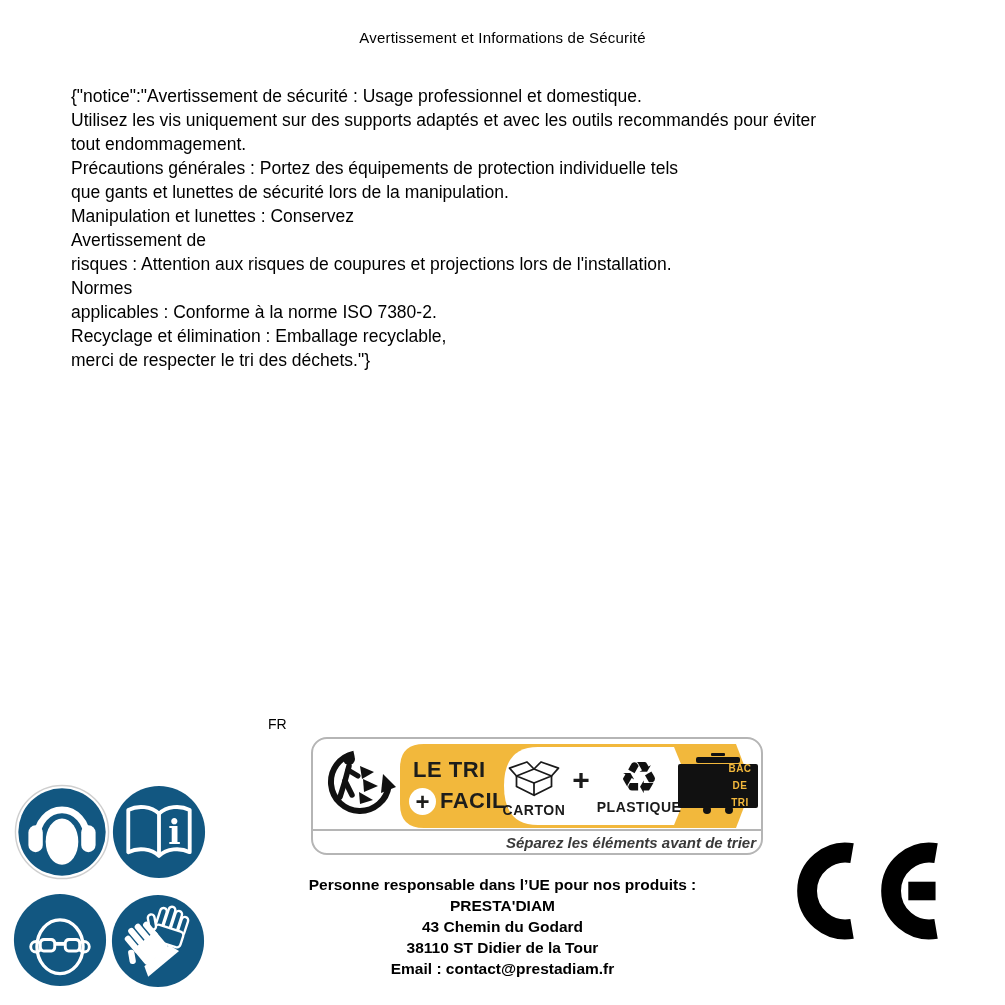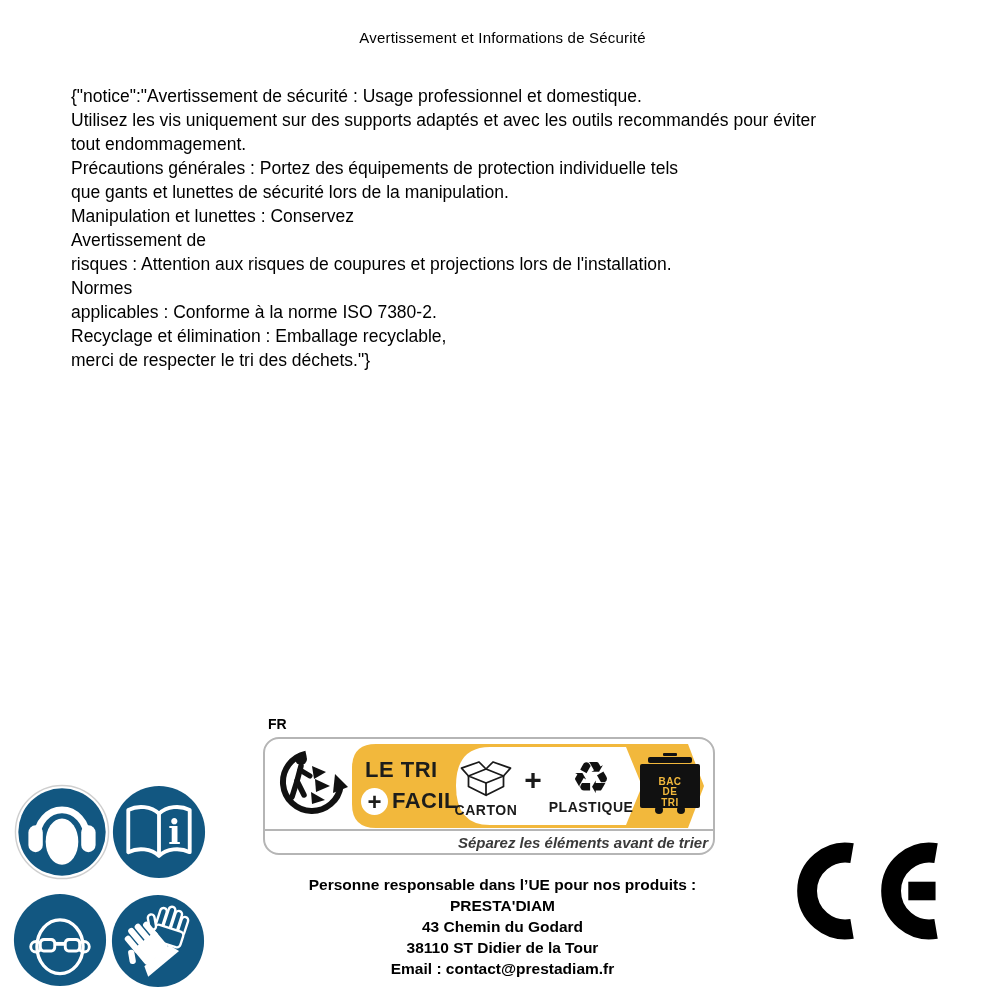--- a/index.html
+++ b/index.html
@@ -8,44 +8,44 @@
 
   
   .doc-title{position:absolute;top:29px;left:0;width:100%;text-align:center;
              font-size:15px;font-weight:normal;letter-spacing:.2px;}
 
   
   .notice{position:absolute;left:71px;top:84px;width:880px;font-size:17.5px;line-height:24px;}
 
   
   .label-wrap{position:absolute;left:263px;top:737px;width:452px;height:118px;}
-  .fr-tag{position:absolute;left:5px;top:-21px;font-size:14px;font-weight:bold;}
+  .fr-tag{position:absolute;left:5px;top:-21px;font-size:14px;font-weight:normal;}
   .label-box{position:relative;width:100%;height:100%;background:#fff;border:2px solid #b5b5b5;
-             border-radius:16px;box-sizing:border-box;}
+             border-radius:16px;box-sizing:border-box;margin-left:48px;}
   .triman{position:absolute;left:11px;top:7px;}
   .banner{position:absolute;left:87px;top:5px;width:352px;height:84px;}
   .banner svg.bg{position:absolute;left:0;top:0;}
   .seg1{position:absolute;left:0;top:0;width:104px;height:84px;}
   .tri-line1{position:absolute;left:13px;top:13px;font-size:22px;font-weight:800;color:#1d1d1b;letter-spacing:.5px;}
   .plus-circle{position:absolute;left:9px;top:44px;width:27px;height:27px;border-radius:50%;background:#fff;
                display:flex;align-items:center;justify-content:center;font-size:24px;font-weight:900;color:#1d1d1b;line-height:1;}
   .tri-line2{position:absolute;left:40px;top:44px;font-size:22px;font-weight:800;color:#1d1d1b;letter-spacing:.5px;}
   .white-inset{position:absolute;left:104px;top:3px;width:186px;height:78px;}
   .white-inset svg.bg2{position:absolute;left:0;top:0;}
   .mat-row{position:absolute;inset:0;display:flex;align-items:center;justify-content:center;gap:7px;padding-right:10px;}
   .mat{display:flex;flex-direction:column;align-items:center;gap:1px;}
   .mat-label{font-size:14px;font-weight:bold;letter-spacing:.5px;color:#1a1a1a;}
   .mat-plus{font-size:30px;font-weight:900;color:#1a1a1a;margin-top:-12px;}
   .recycle-glyph{font-size:44px;line-height:40px;color:#111;
                  font-family:"DejaVu Sans",sans-serif;}
   .bin{position:absolute;left:292px;top:9px;width:52px;display:flex;flex-direction:column;align-items:center;}
   .bin-handle{width:14px;height:3px;background:#111;border-radius:1px;}
   .bin-lid{width:44px;height:6px;background:#111;border-radius:2px;margin-top:1px;}
-  .bin-body{width:60px;height:44px;background:#111;border-radius:2px;margin-top:1px;
-            display:flex;flex-direction:column;align-items:center;justify-content:flex-end;}
+  .bin-body{width:36px;height:44px;background:#111;border-radius:2px;margin-top:1px;
+            display:flex;flex-direction:column;align-items:center;justify-content:space-between;padding-left:44px;}
   .bin-body span{font-size:10px;line-height:10.5px;font-weight:800;letter-spacing:.5px;}
   .bin-wheels{width:30px;display:flex;justify-content:space-between;margin-top:-2px;}
   .bin-wheels i{width:8px;height:8px;background:#111;border-radius:50%;}
   .separez-row{position:absolute;left:0;right:0;top:90px;bottom:0;border-top:2px solid #b5b5b5;
                display:flex;align-items:center;justify-content:flex-end;padding-right:5px;
                font-size:15px;font-weight:bold;font-style:italic;color:#3a3a3a;}
 
   
   .picto{position:absolute;}
 

